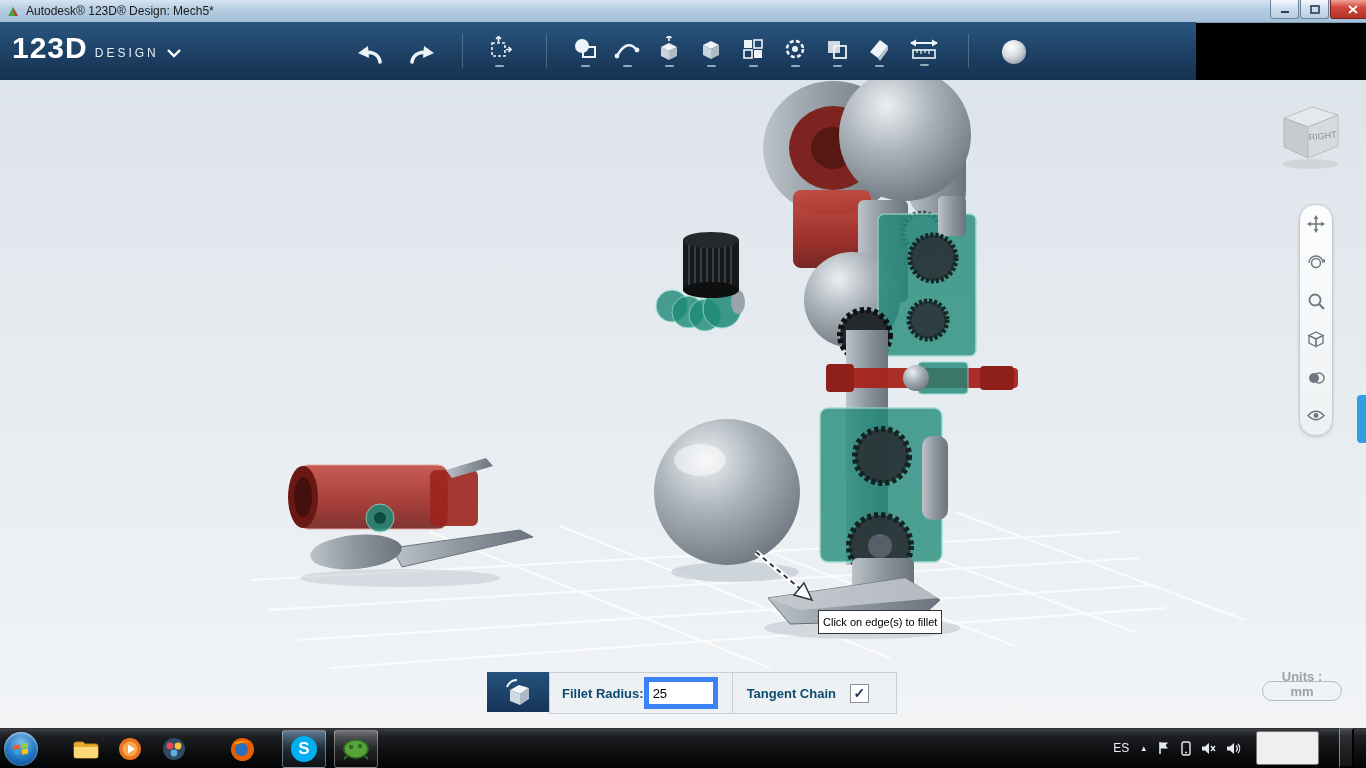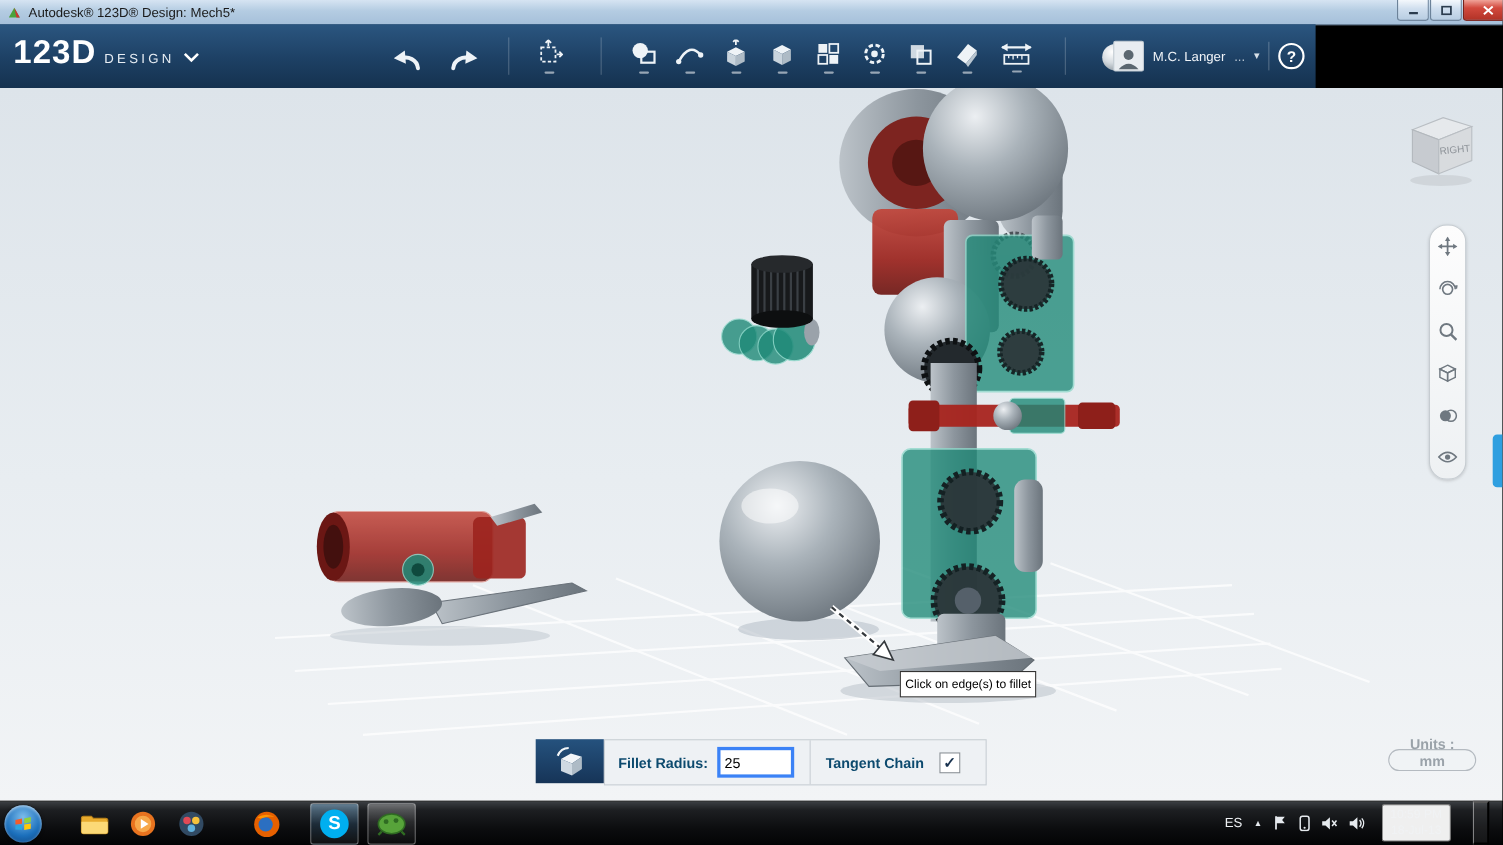--- a/index.html
+++ b/index.html
@@ -54,21 +54,21 @@
     font-size:11px;line-height:14px;padding:4px 4px;white-space:nowrap;}
   .units-btn{position:absolute;left:1262px;top:601px;width:80px;height:20px;border:1px solid #b4bac0;border-radius:12px;
     background:rgba(240,243,245,.9);color:#9aa2a9;font-weight:bold;font-size:13px;display:flex;align-items:flex-end;justify-content:center;cursor:default;}
 
   
   .fillet-tile{position:absolute;left:487px;top:592px;width:62px;height:40px;
     background:linear-gradient(180deg,#25527e,#163457);display:flex;align-items:center;justify-content:center;}
   .fillet-panel{position:absolute;left:549px;top:592px;width:322px;height:40px;background:#eef1f4;
     border:1px solid #c9cfd4;display:flex;align-items:center;padding:0 12px;}
   .fillet-label{font-size:13px;font-weight:bold;color:#0c4a6e;white-space:nowrap;}
-  .fillet-input{width:56px;height:22px;border:3px solid #3b82f6;background:#fff;font-size:13px;padding:0 4px;margin-left:8px;font-family:"Liberation Sans",sans-serif;}
+  .fillet-input{width:56px;height:22px;border:5px solid #3b82f6;background:#fff;font-size:13px;padding:0 4px;font-family:"Liberation Sans",sans-serif;}
   .fillet-divider{width:1px;height:40px;background:#c9cfd4;margin:0 14px;}
   .checkbox{width:17px;height:17px;background:#fff;border:1px solid #8a9096;margin-left:14px;
     display:flex;align-items:center;justify-content:center;font-size:14px;font-weight:bold;color:#17314e;cursor:default;}
 
   
   .taskbar{position:absolute;left:0;top:728px;width:1366px;height:40px;
     background:linear-gradient(180deg,#3a3d41,#1d1f22 18%,#0c0d0f 60%,#020304);
     border-top:1px solid rgba(255,255,255,.18);display:flex;align-items:center;}
   .start-orb{width:34px;height:34px;margin-left:4px;border-radius:50%;border:none;padding:0;
     background:radial-gradient(circle at 50% 32%,#7cbcec,#1c70bc 58%,#0a3f7a);
@@ -243,35 +243,20 @@
           <radialGradient id="hdrSphere" cx="38%" cy="30%" r="75%">
             <stop offset="0%" stop-color="#ffffff"></stop>
               <stop offset="55%" stop-color="#d5dbe0"></stop>
               <stop offset="100%" stop-color="#96a0a8"></stop>
           </radialGradient>
         </defs>
         <circle cx="15" cy="15" r="12" fill="url(#hdrSphere)"></circle>
       </svg>
     </button>
 
-    <div class="user-area">
-      <span class="avatar">
-        <svg width="22" height="22">
-          <circle cx="11" cy="8" r="4.5" fill="#5b6770"></circle>
-            <path d="M2 21 q9,-10 18,0 z" fill="#5b6770"></path>
-        </svg>
-      </span>
-      <span class="user-name">M.C. Langer</span>
-      <span class="user-more">...</span>
-      <span class="user-chevron">▾</span>
-      <span class="user-sep"></span>
-      <button class="help-btn">
-        <span>?</span>
-      </button>
-    </div>
   </div>
 
   <div class="viewport">
     <svg class="scene" width="1366" height="648" viewBox="0 0 1366 648">
       <defs>
         <radialGradient id="gSphere" cx="36%" cy="28%" r="78%">
           <stop offset="0%" stop-color="#eceff2"></stop>
             <stop offset="45%" stop-color="#aab3ba"></stop>
             <stop offset="100%" stop-color="#6d767e"></stop>
         </radialGradient>

